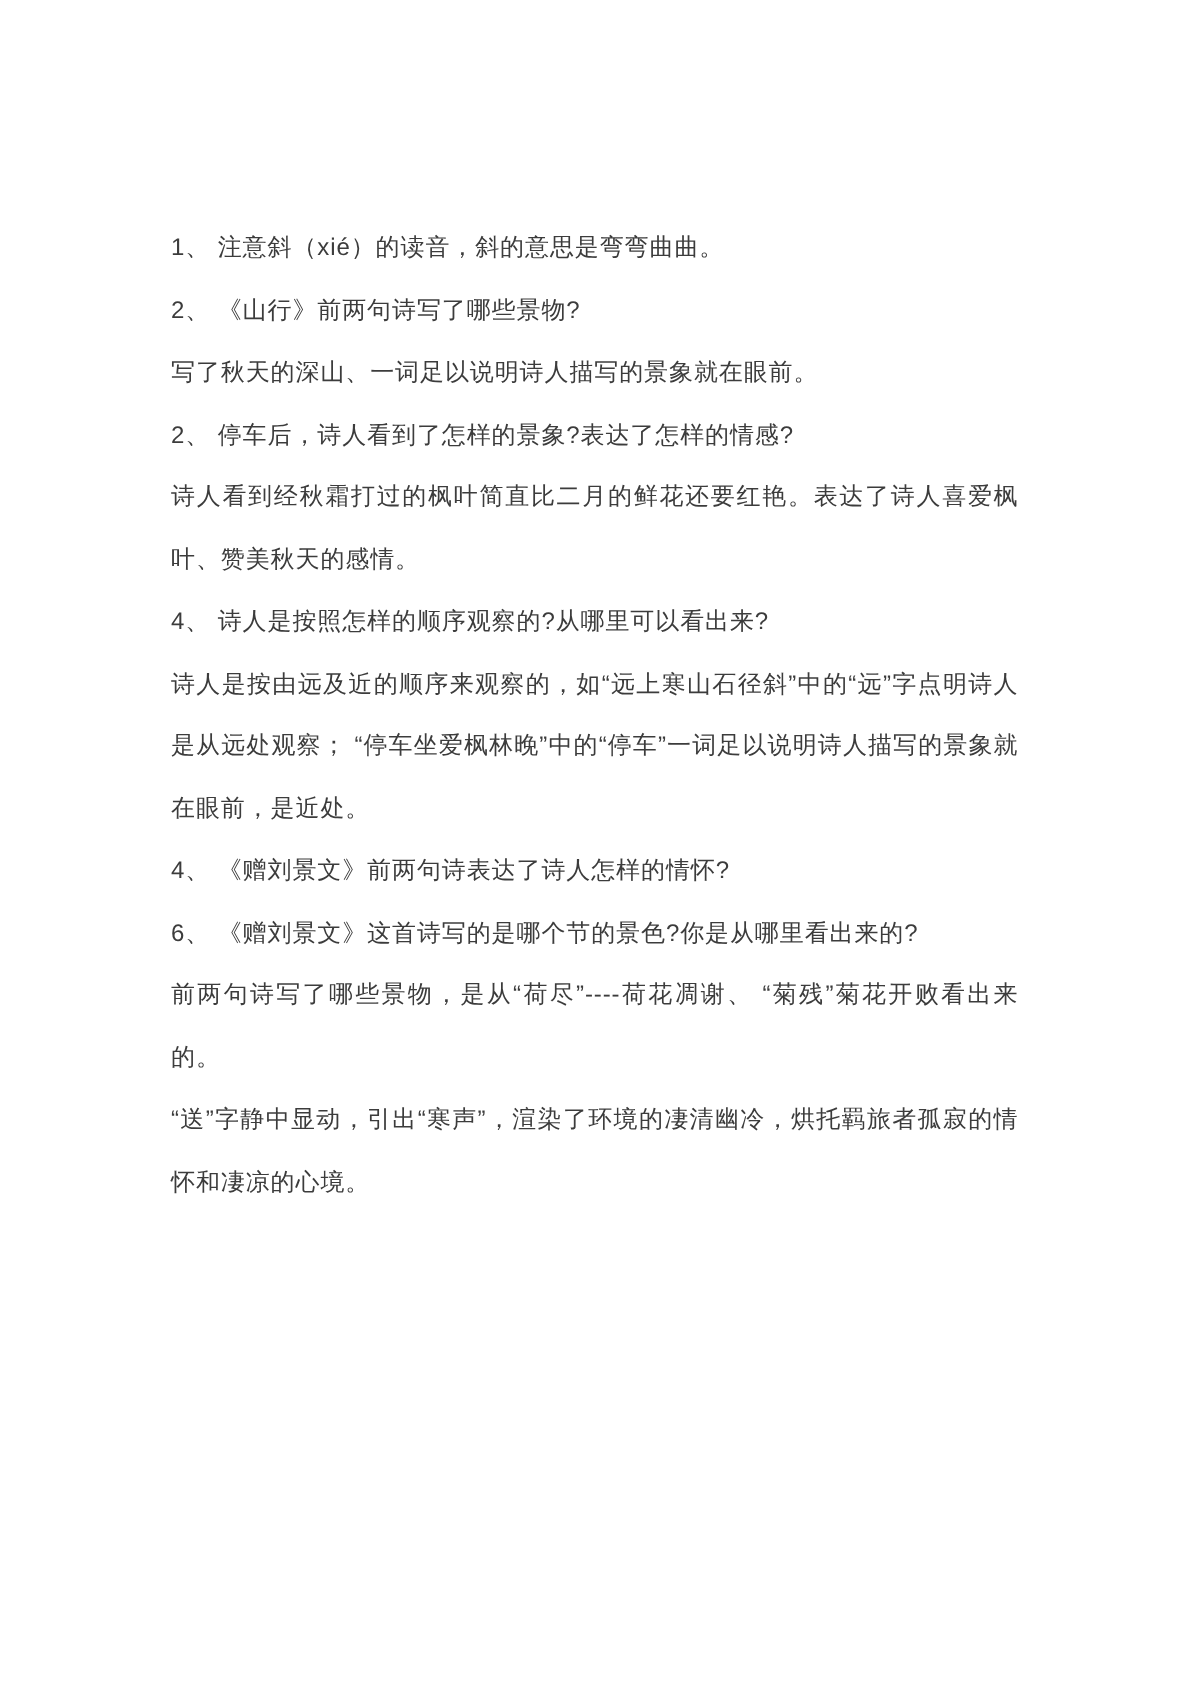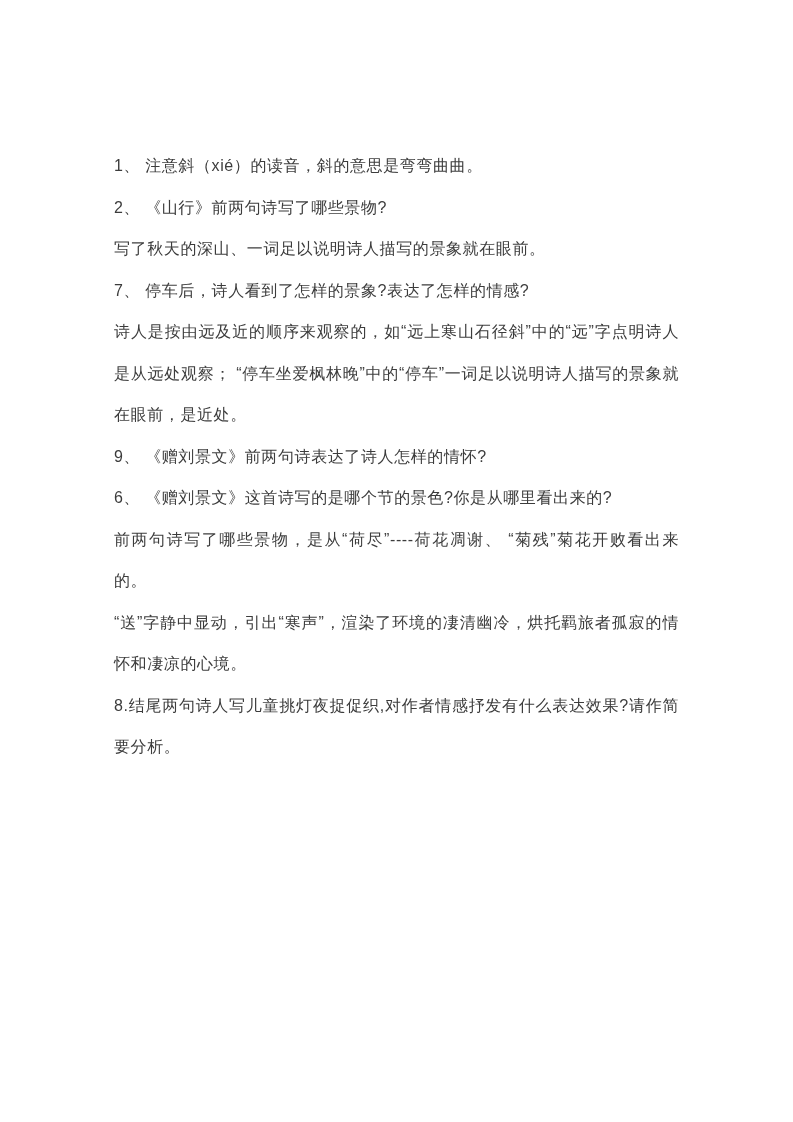--- a/index.html
+++ b/index.html
@@ -30,20 +30,21 @@
     word-break: break-all;
   }
 </style>
 </head>
 <body>
 
 <div class="page">
   <p class="para">1、 注意斜（xié）的读音，斜的意思是弯弯曲曲。</p>
   <p class="para">2、 《山行》前两句诗写了哪些景物?</p>
   <p class="para">写了秋天的深山、一词足以说明诗人描写的景象就在眼前。</p>
-  <p class="para">7、 停车后，诗人看到了怎样的景象?表达了怎样的情感?</p>
+  <p class="para">2、 停车后，诗人看到了怎样的景象?表达了怎样的情感?</p>
+  <p class="para">诗人看到经秋霜打过的枫叶简直比二月的鲜花还要红艳。表达了诗人喜爱枫叶、赞美秋天的感情。</p>
+  <p class="para">4、 诗人是按照怎样的顺序观察的?从哪里可以看出来?</p>
   <p class="para">诗人是按由远及近的顺序来观察的，如“远上寒山石径斜”中的“远”字点明诗人是从远处观察； “停车坐爱枫林晚”中的“停车”一词足以说明诗人描写的景象就在眼前，是近处。</p>
-  <p class="para">9、 《赠刘景文》前两句诗表达了诗人怎样的情怀?</p>
+  <p class="para">4、 《赠刘景文》前两句诗表达了诗人怎样的情怀?</p>
   <p class="para">6、 《赠刘景文》这首诗写的是哪个节的景色?你是从哪里看出来的?</p>
   <p class="para">前两句诗写了哪些景物，是从“荷尽”----荷花凋谢、 “菊残”菊花开败看出来的。</p>
   <p class="para">“送”字静中显动，引出“寒声”，渲染了环境的凄清幽冷，烘托羁旅者孤寂的情怀和凄凉的心境。</p>
-  <p class="para">8.结尾两句诗人写儿童挑灯夜捉促织,对作者情感抒发有什么表达效果?请作简要分析。</p>
 </div>
 
 </body></html>

